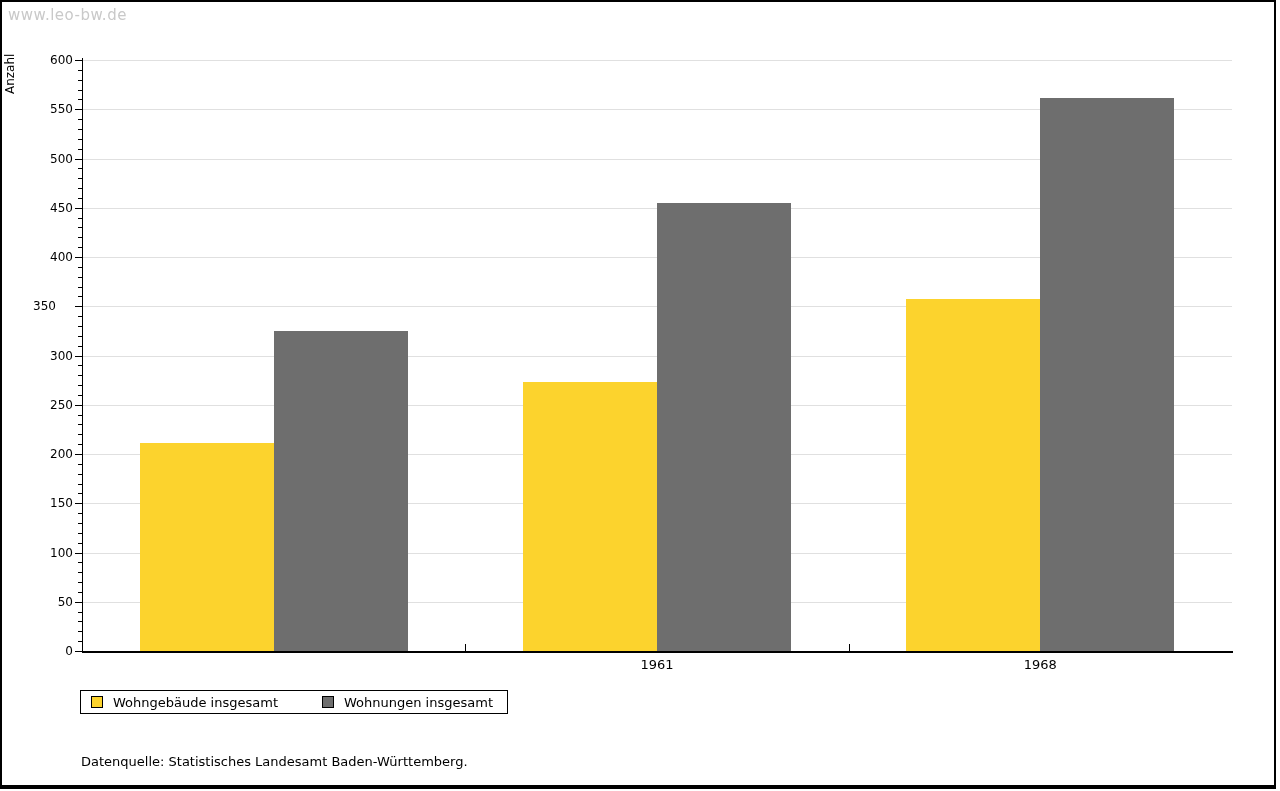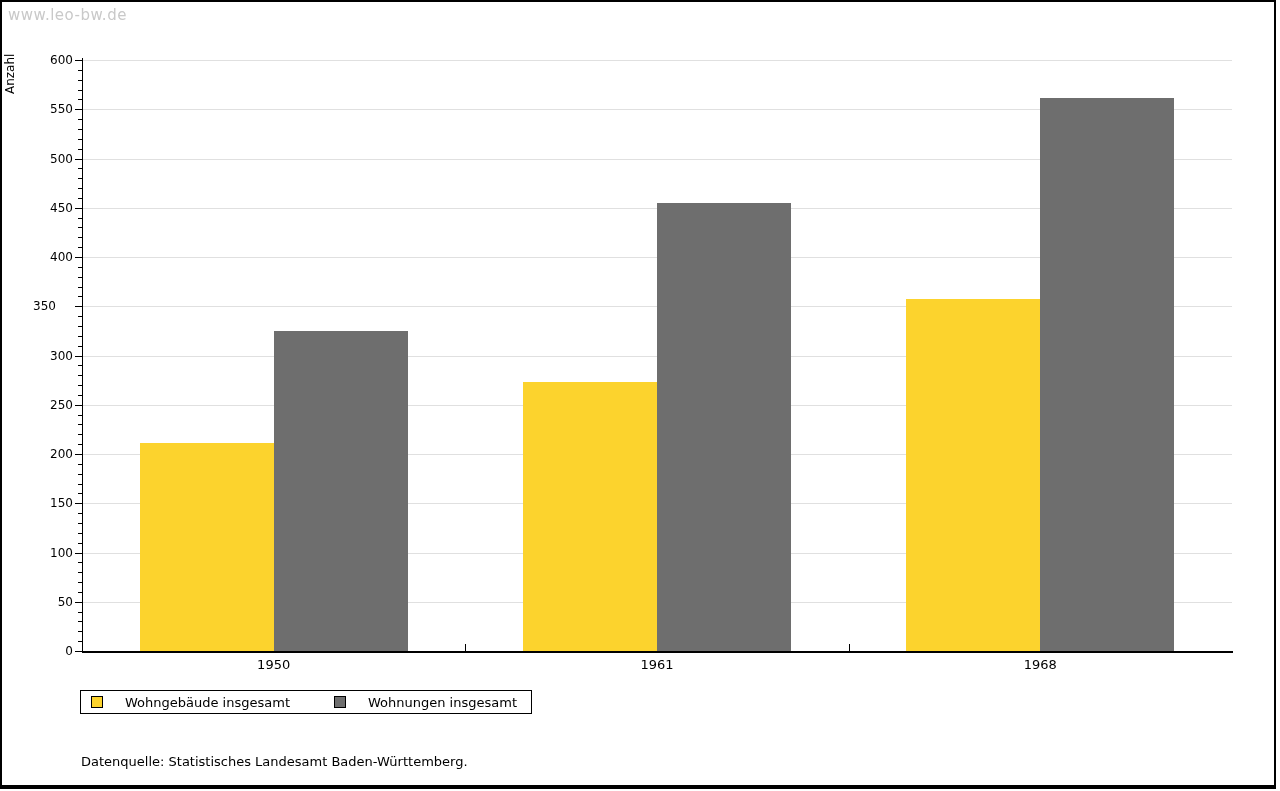--- a/index.html
+++ b/index.html
@@ -50,21 +50,21 @@
   }
   .bar { position: absolute; z-index: 2; }
   .legend {
     position: absolute; left: 78px; top: 688px;
     height: 24px;
     display: inline-flex; align-items: center;
     gap: 44px; padding: 0 14px 0 10px;
     border: 1px solid #000; background: #fff;
     box-sizing: border-box;
   }
-  .legend-item { display: inline-flex; align-items: center; gap: 22px; }
+  .legend-item { display: inline-flex; align-items: center; gap: 10px; }
   .swatch {
     display: inline-block; width: 12px; height: 12px;
     border: 1px solid #000; box-sizing: border-box;
   }
   .legend-label { font-size: 13px; color: #000; white-space: nowrap; }
   .footnote {
     position: absolute; left: 79px;
     font-size: 13px; color: #000; white-space: nowrap;
   }
   .footnote.l1 { top: 726px; }
@@ -159,21 +159,20 @@
       <div class="ytick-label" style="left: 31px; top: 395.75px; text-align: right;">250</div>
       <div class="ytick-label" style="left: 31px; top: 346.5px;">300</div>
       <div class="ytick-label" style="left: 14px; top: 297.25px;">350</div>
       <div class="ytick-label" style="left: 31px; top: 248px;">400</div>
       <div class="ytick-label" style="left: 31px; top: 198.75px;">450</div>
       <div class="ytick-label" style="left: 31px; top: 149.5px;">500</div>
       <div class="ytick-label" style="left: 31px; top: 100.25px;">550</div>
       <div class="ytick-label" style="left: 31px; top: 51px;">600</div>
       <div class="y-axis-line" style="left: 80px; top: 56px; height: 593px;"></div>
       <div class="x-axis-line" style="left: 80px; top: 649px; width: 1151px;"></div>
-      <div class="xtick-label" style="left: 80px; top: 655px; width: 383.333px;">1950</div>
       <div class="bar" style="left: 137.667px; top: 441.165px; width: 134px; height: 207.835px; background: rgb(252, 211, 45);"></div>
       <div class="bar" style="left: 271.667px; top: 328.875px; width: 134px; height: 320.125px; background: rgb(110, 110, 110);"></div>
       <div class="xtick" style="left: 463.333px; top: 642px; height: 7px;"></div>
       <div class="xtick-label" style="left: 463.333px; top: 655px; width: 383.333px;">1961</div>
       <div class="bar" style="left: 521px; top: 380.095px; width: 134px; height: 268.905px; background: rgb(252, 211, 45);"></div>
       <div class="bar" style="left: 655px; top: 200.825px; width: 134px; height: 448.175px; background: rgb(110, 110, 110);"></div>
       <div class="xtick" style="left: 846.667px; top: 642px; height: 7px;"></div>
       <div class="xtick-label" style="left: 846.667px; top: 655px; width: 383.333px;">1968</div>
       <div class="bar" style="left: 904.333px; top: 297.355px; width: 134px; height: 351.645px; background: rgb(252, 211, 45);"></div>
       <div class="bar" style="left: 1038.33px; top: 96.415px; width: 134px; height: 552.585px; background: rgb(110, 110, 110);"></div>

